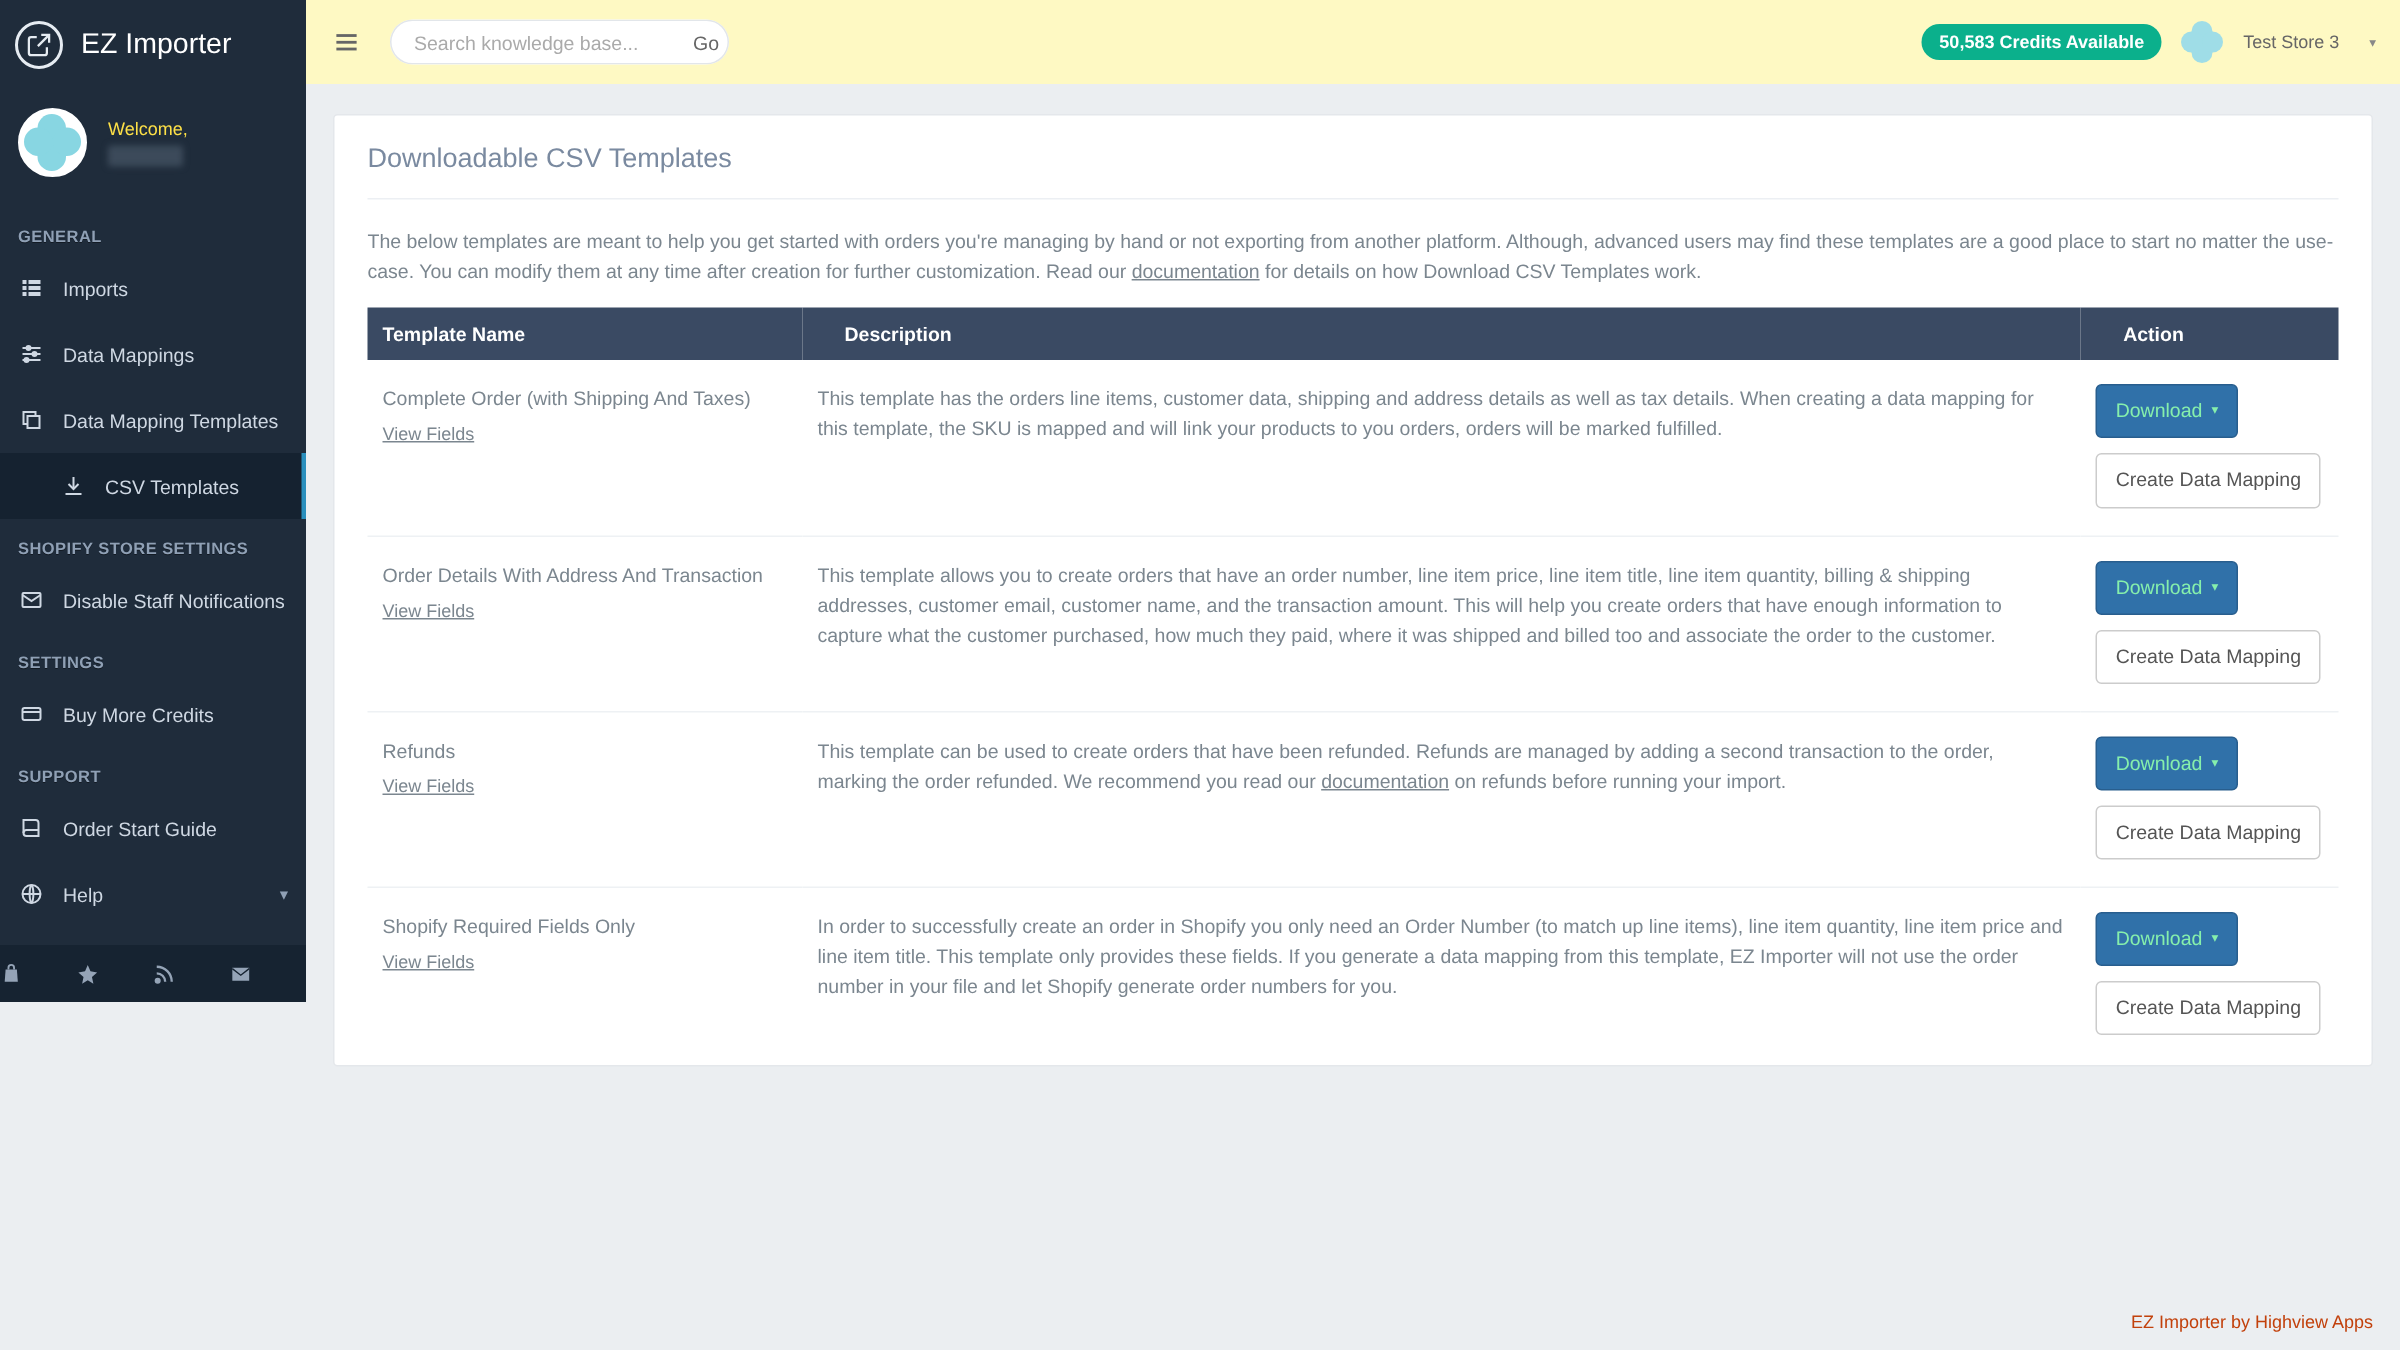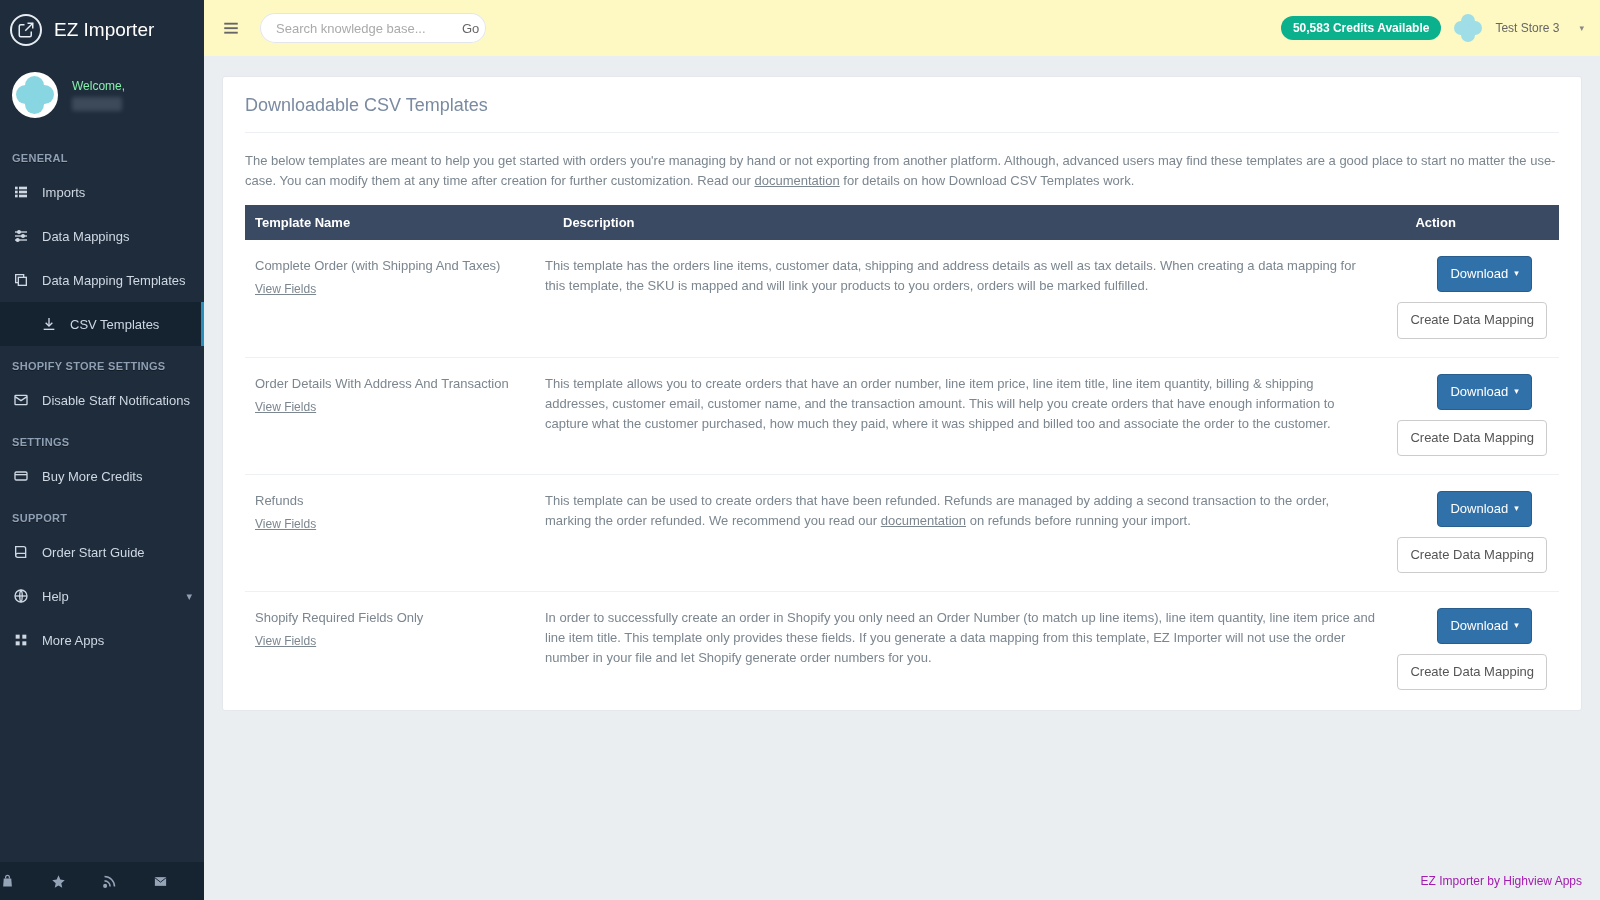--- a/index.html
+++ b/index.html
@@ -1,34 +1,34 @@
 <!DOCTYPE html>
 <html><head>
 <meta charset="utf-8">
 <style>
 * { margin: 0; padding: 0; box-sizing: border-box; }
 body { font-family: -apple-system, BlinkMacSystemFont, "Segoe UI", Helvetica, Arial, sans-serif; font-size: 13px; color: #555; background: #ebeef1; width: 1600px; height: 900px; overflow: hidden; position: relative; }
 
 
-.sidebar { position: absolute; left: 0; top: 0; width: 204px; height: 900px; background: #1f2c3b; color: #c7d1dd; }
+.sidebar { position: absolute; left: 0; top: 0; width: 204px; height: 668px; background: #1f2c3b; color: #c7d1dd; }
 .brand { display: flex; align-items: center; gap: 12px; padding: 14px 12px 14px 10px; }
 .brand-icon { width: 32px; height: 32px; border-radius: 50%; border: 2px solid #e6ecf2; display: flex; align-items: center; justify-content: center; color: #e6ecf2; }
 .brand-name { font-size: 19px; font-weight: 400; color: #fff; }
 
 .welcome { display: flex; align-items: center; gap: 14px; padding: 12px 12px 20px 12px; }
 .avatar { width: 46px; height: 46px; border-radius: 50%; background: #88d6e2; border: 3px solid #fff; position: relative; }
 .avatar::before { content:""; position:absolute; inset:0; border-radius:50%; background: radial-gradient(circle at 50% 50%, #88d6e2 45%, transparent 46%); }
 .clover { width: 100%; height: 100%; position: relative; }
 .clover span { position: absolute; width: 55%; height: 55%; background: #88d6e2; border-radius: 50%; }
 .clover span:nth-child(1){top:-4%;left:22%;}
 .clover span:nth-child(2){bottom:-4%;left:22%;}
 .clover span:nth-child(3){left:-4%;top:22%;}
 .clover span:nth-child(4){right:-4%;top:22%;}
 .avatar .clover-wrap{position:absolute;inset:6%;}
-.welcome-text { font-size: 12px; color:#86efac; }
+.welcome-text { font-size: 12px; color:#fde047; }
 .welcome-user { margin-top:4px; width:50px; height:14px; background:#3c4a5a; border-radius:2px; filter: blur(2px); }
 
 .section-title { padding: 14px 12px 6px 12px; font-size: 11px; letter-spacing: .3px; color: #8fa0b5; text-shadow: 0 1px 0 rgba(0,0,0,.4); font-weight: 600; }
 .nav-item { display: flex; align-items: center; gap: 12px; padding: 14px 12px; font-size: 13px; color: #cfd8e3; cursor: pointer; }
 .nav-item.active { background: #152230; border-right: 3px solid #2a8fbd; padding-left: 40px; }
 .nav-item .chev { margin-left: auto; font-size: 11px; color:#8fa0b5; }
 .nav-icon { width: 18px; display: inline-flex; justify-content: center; color:#cfd8e3; }
 
 .sidebar-footer { position: absolute; bottom: 0; left: 0; width: 204px; height: 38px; background: #162331; display: flex; align-items: center; }
 .sidebar-footer .ficon { flex: 1; text-align: center; color: #95a4b7; font-size: 14px; cursor: pointer; }
@@ -61,27 +61,27 @@
 table.tpl thead th:first-child { padding-left: 10px; }
 table.tpl td { vertical-align: top; padding: 16px 12px 18px 10px; font-size: 13px; color: #7b868f; line-height: 1.55; border-bottom: 1px solid #eef1f4; }
 table.tpl tbody tr:last-child td { border-bottom: none; }
 .col-name { width: 290px; }
 .col-action { width: 170px; }
 .tmpl-name { color: #7b868f; }
 .view-fields { display: inline-block; margin-top: 4px; font-size: 12px; color: #7b868f; text-decoration: underline; cursor: pointer; }
 .desc a { color:#7b868f; text-decoration: underline; }
 
 .btn { display: inline-flex; align-items: center; justify-content: center; border-radius: 4px; font-size: 13px; padding: 7px 12px; cursor: pointer; border: 1px solid transparent; white-space: nowrap; }
-.btn-primary { background: #3071a9; color: #ffffff; border-color: #285e8e; margin-left: 40px; }
+.btn-primary { background: #3071a9; color: #86efac; border-color: #285e8e; }
 .btn-primary .caret { margin-left: 6px; font-size: 9px; }
 .btn-default { background: #fff; color: #555; border: 1px solid #ccc; }
 .action-stack { display: flex; flex-direction: column; gap: 10px; align-items: flex-start; }
 
 
-.footer { position: absolute; left: 204px; right: 0; bottom: 0; height: 38px; display: flex; align-items: center; justify-content: flex-end; padding: 0 18px; font-size: 12px; color: #a21caf; background:#ebeef1; }
+.footer { position: absolute; left: 204px; right: 0; bottom: 0; height: 38px; display: flex; align-items: center; justify-content: flex-end; padding: 0 18px; font-size: 12px; color: #c2410c; background:#ebeef1; }
 
 svg { display: block; }
 </style>
 </head>
 <body>
 
 <div class="sidebar">
   <div class="brand">
     <span class="brand-icon">
       <svg width="18" height="18" viewBox="0 0 24 24" fill="none" stroke="currentColor" stroke-width="2">

